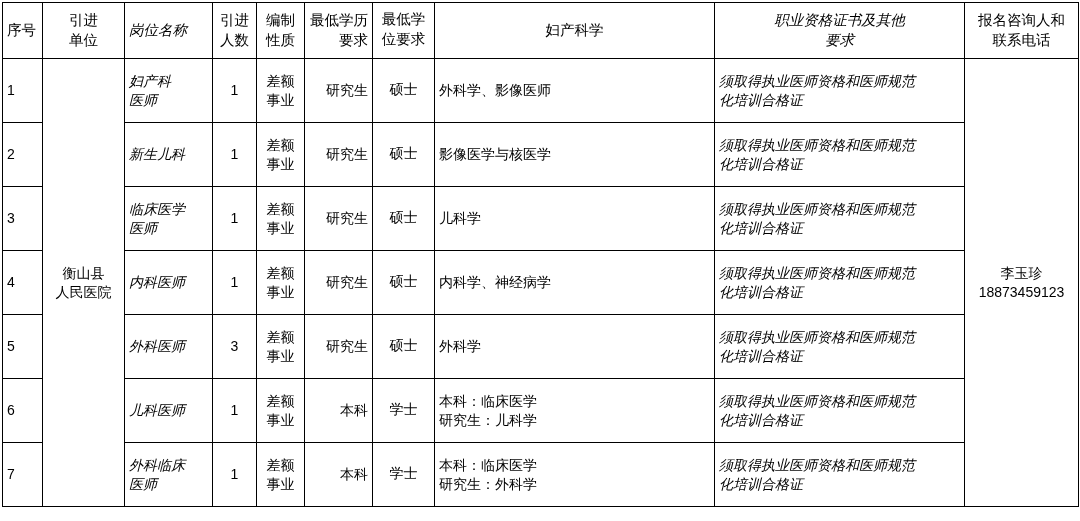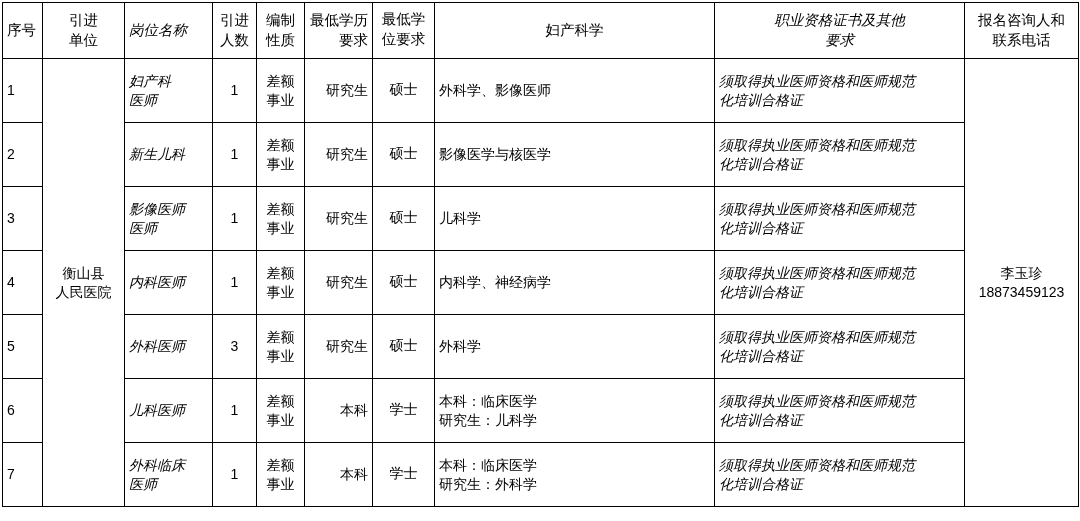--- a/index.html
+++ b/index.html
@@ -188,21 +188,21 @@
             <span>须取得执业医师资格和医师规范</span>
             <span>化培训合格证</span>
           </div>
         </td>
       </tr>
 
       <tr>
         <td class="c-seq">3</td>
         <td class="c-post">
           <div class="cell-lines">
-            <span>影像医师</span>
+            <span>临床医学</span>
             <span>医师</span>
           </div>
         </td>
         <td class="c-num">1</td>
         <td class="c-nature">
           <div class="cell-lines">
             <span>差额</span>
             <span>事业</span>
           </div>
         </td>

